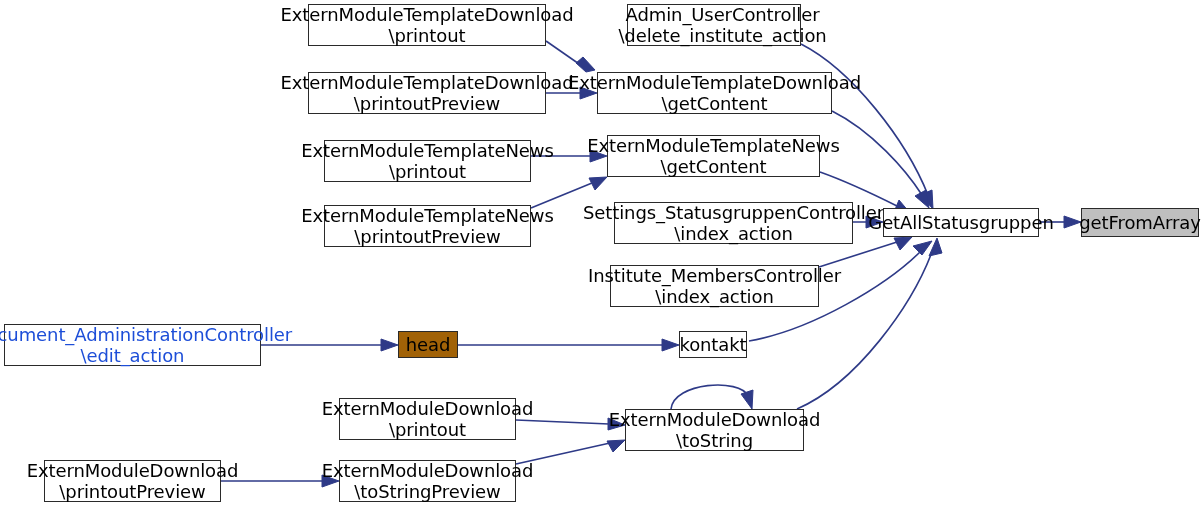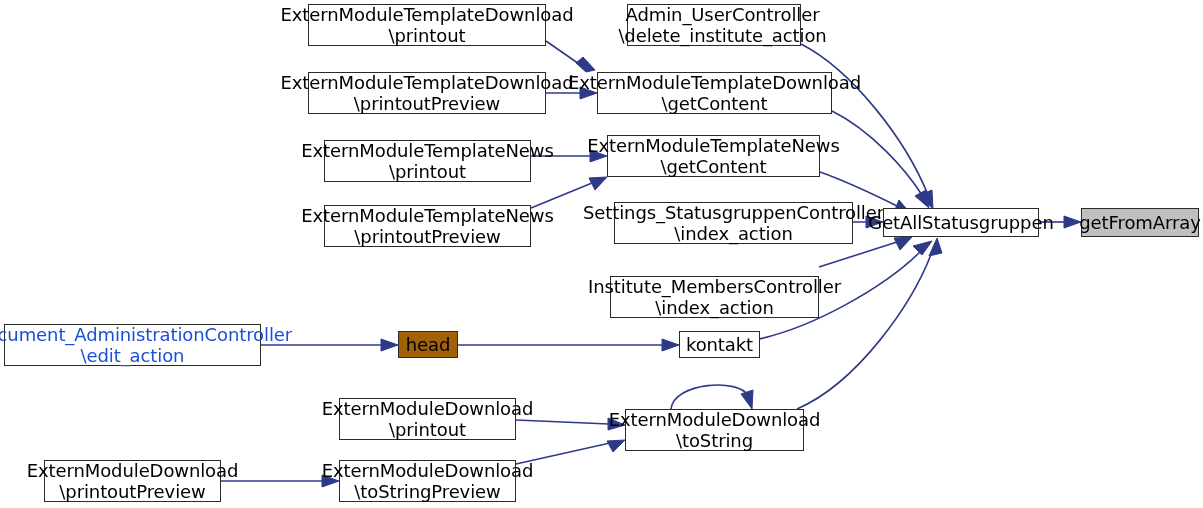--- a/index.html
+++ b/index.html
@@ -160,26 +160,26 @@
   <div class="node-box" style="left: 324px; top: 205px; width: 207px; height: 42px; border-color: rgb(42, 42, 42); color: rgb(0, 0, 0); background: rgb(255, 255, 255);">ExternModuleTemplateNews
 \printoutPreview</div>
   <div class="node-box" style="left: 627px; top: 4px; width: 174px; height: 42px; border-color: rgb(42, 42, 42); color: rgb(0, 0, 0); background: rgb(255, 255, 255); padding-left: 20px;">Admin_UserController
 \delete_institute_action</div>
   <div class="node-box" style="left: 597px; top: 72px; width: 235px; height: 42px; border-color: rgb(42, 42, 42); color: rgb(0, 0, 0); background: rgb(255, 255, 255);">ExternModuleTemplateDownload
 \getContent</div>
   <div class="node-box" style="left: 607px; top: 135px; width: 213px; height: 42px; border-color: rgb(42, 42, 42); color: rgb(0, 0, 0); background: rgb(255, 255, 255);">ExternModuleTemplateNews
 \getContent</div>
   <div class="node-box" style="left: 595px; top: 202px; width: 239px; height: 42px; border-color: rgb(42, 42, 42); color: rgb(0, 0, 0); background: rgb(255, 255, 255); margin-left: 19px;">Settings_StatusgruppenController
 \index_action</div>
-  <div class="node-box" style="left: 610px; top: 265px; width: 209px; height: 42px; border-color: rgb(42, 42, 42); color: rgb(0, 0, 0); background: rgb(255, 255, 255); margin-top: 11px;">Institute_MembersController
+  <div class="node-box" style="left: 610px; top: 265px; width: 209px; height: 42px; border-color: rgb(42, 42, 42); color: rgb(0, 0, 0); background: rgb(255, 255, 255);">Institute_MembersController
 \index_action</div>
   <div class="node-box" style="left: 4px; top: 324px; width: 257px; height: 42px; border-color: rgb(42, 42, 42); color: #1d4ed8; background: rgb(255, 255, 255);">Document_AdministrationController
 \edit_action</div>
   <div class="node-box" style="left: 398px; top: 331px; width: 60px; height: 27px; border-color: rgb(42, 42, 42); color: rgb(0, 0, 0); background: #a16207;">head</div>
-  <div class="node-box" style="left: 679px; top: 331px; width: 81px; height: 27px; border-color: rgb(42, 42, 42); color: rgb(0, 0, 0); background: rgb(255, 255, 255);">kontakt</div>
+  <div class="node-box" style="left: 679px; top: 331px; width: 68px; height: 27px; border-color: rgb(42, 42, 42); color: rgb(0, 0, 0); background: rgb(255, 255, 255);">kontakt</div>
   <div class="node-box" style="left: 339px; top: 398px; width: 177px; height: 42px; border-color: rgb(42, 42, 42); color: rgb(0, 0, 0); background: rgb(255, 255, 255);">ExternModuleDownload
 \printout</div>
   <div class="node-box" style="left: 625px; top: 409px; width: 179px; height: 42px; border-color: rgb(42, 42, 42); color: rgb(0, 0, 0); background: rgb(255, 255, 255);">ExternModuleDownload
 \toString</div>
   <div class="node-box" style="left: 44px; top: 460px; width: 177px; height: 42px; border-color: rgb(42, 42, 42); color: rgb(0, 0, 0); background: rgb(255, 255, 255);">ExternModuleDownload
 \printoutPreview</div>
   <div class="node-box" style="left: 339px; top: 460px; width: 177px; height: 42px; border-color: rgb(42, 42, 42); color: rgb(0, 0, 0); background: rgb(255, 255, 255);">ExternModuleDownload
 \toStringPreview</div>
   <div class="node-box highlight" style="left: 1081px; top: 208px; width: 118px; height: 29px; border-color: rgb(42, 42, 42); color: rgb(0, 0, 0); background: rgb(191, 191, 191);">getFromArray</div>
   <div class="node-box" style="left: 883px; top: 208px; width: 156px; height: 29px; border-color: rgb(42, 42, 42); color: rgb(0, 0, 0); background: rgb(255, 255, 255);">GetAllStatusgruppen</div>

